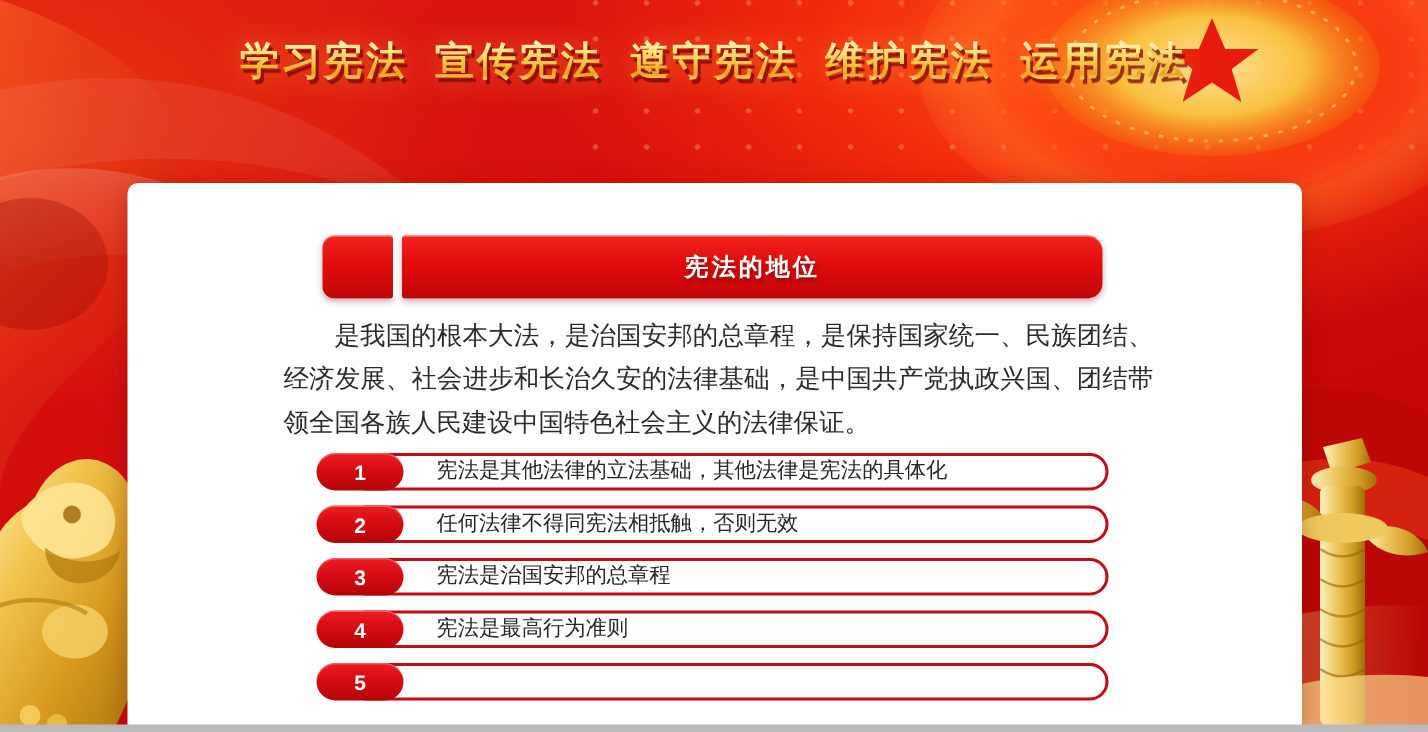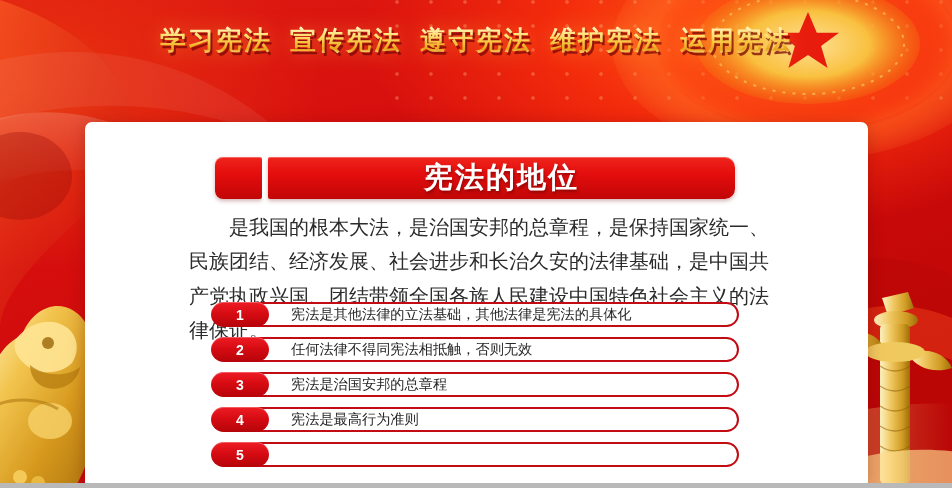--- a/index.html
+++ b/index.html
@@ -118,32 +118,32 @@
     flex: 1;
     border-radius: 2px 10px 10px 2px;
     background: linear-gradient(180deg, #f0241c 0%, #e30d0d 42%, #c10606 100%);
     box-shadow: inset 0 1px 0 rgba(255,255,255,.30), 0 2px 4px rgba(110,0,0,.30);
     display: flex;
     align-items: center;
     justify-content: center;
   }
   .title-text {
     color: #ffffff;
-    font-size: 29px;
+    font-size: 16px;
     font-weight: bold;
     letter-spacing: 2px;
     text-shadow: 1px 2px 3px rgba(90,0,0,.55);
   }
 
   
   .para {
     position: absolute;
     left: 104px; top: 88px;
     width: 580px;
-    font-size: 20px;
+    font-size: 17px;
     line-height: 1.72;
     color: #2b2b2b;
     text-align: justify;
     text-indent: 2em;
     font-family: "DejaVu Sans", "Liberation Sans", sans-serif;
   }
 
   
   .list {
     position: absolute;

